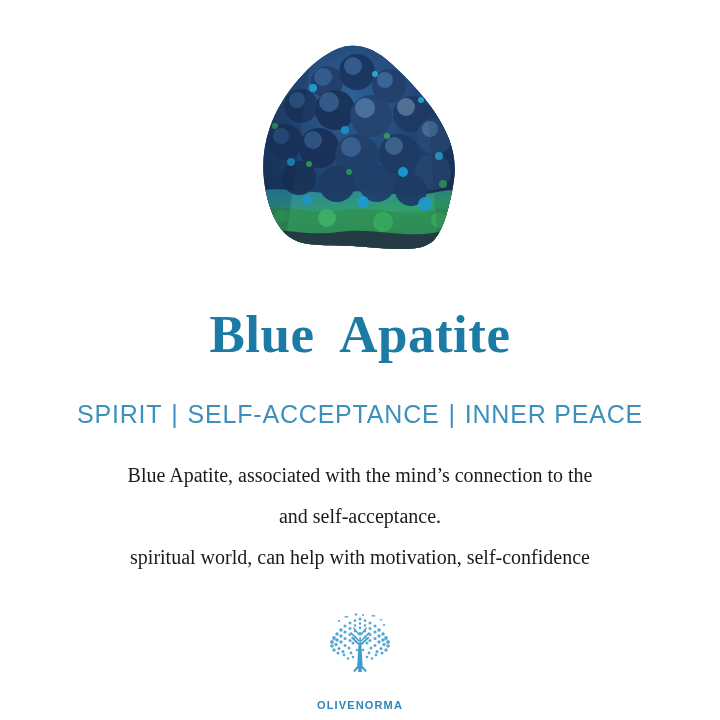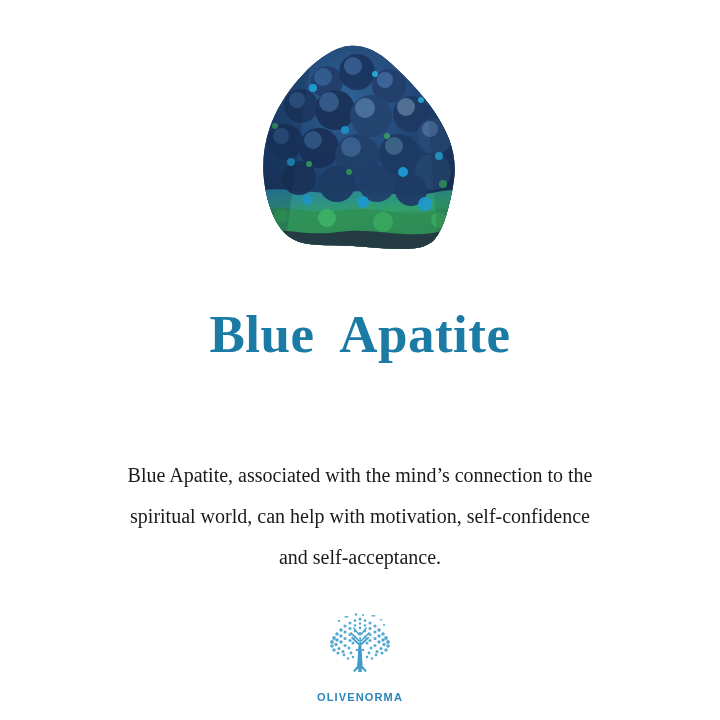--- a/index.html
+++ b/index.html
@@ -92,21 +92,21 @@
     display: flex;
     flex-direction: column;
     align-items: center;
   }
   .brand-mark {
     display: block;
     width: 76px;
     height: 66px;
   }
   .brand-name {
-    margin-top: 13px;
+    margin-top: 21px;
     font-family: "Liberation Sans", "DejaVu Sans", sans-serif;
     font-weight: 700;
     font-size: 11px;
     letter-spacing: 1.15px;
     color: #2a86b8;
     text-align: center;
   }
 </style>
 </head>
 <body>
@@ -204,25 +204,26 @@
         </g>
 
         <path d="M0 0 L60 0 L30 215 L0 215 Z" fill="#0d1c33" opacity="0.18"></path>
         <path d="M170 0 L214 0 L214 215 L186 215 Z" fill="#0d1c33" opacity="0.12"></path>
       </g>
     </svg>
   </div>
 
   <div class="title">Blue  Apatite</div>
 
+  <div class="keywords"><span>SPIRIT</span><span class="sep">|</span><span>SELF-ACCEPTANCE</span><span class="sep">|</span><span>INNER PEACE</span></div>
 
   <div class="description">
     <span class="dline">Blue Apatite, associated with the mind’s connection to the</span>
+    <span class="dline">and self-acceptance.</span>
     <span class="dline">spiritual world, can help with motivation, self-confidence</span>
-    <span class="dline">and self-acceptance.</span>
   </div>
 
   <div class="brand">
     <svg class="brand-mark" viewBox="0 0 76 66" aria-hidden="true">
       <g fill="#3f9bc9">
 
         <path d="M36.4 34 L39.4 34 L40.6 54 L35.2 54 Z"></path>
 
         <path d="M35.2 54 L40.6 54 L45 59 L43.4 60 L39.6 56.2 L39.8 60 L36.2 60 L36.4 56.2 L32.6 60 L31 59 Z"></path>
 

